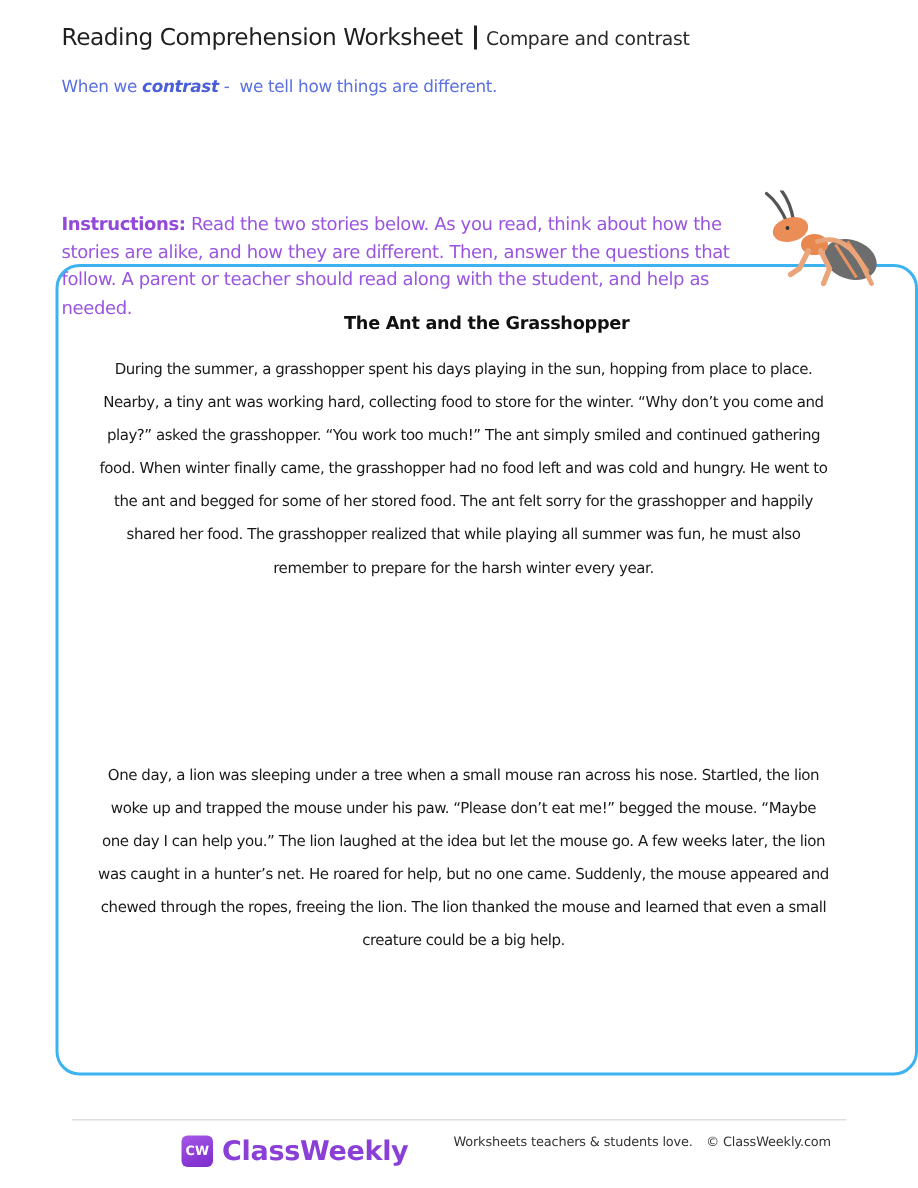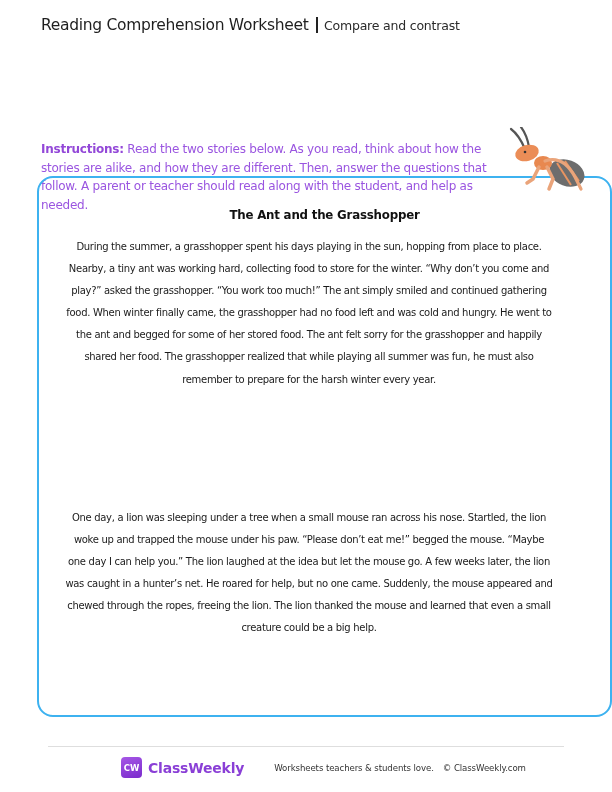--- a/index.html
+++ b/index.html
@@ -12,37 +12,38 @@
     .defs { position: absolute; left: 41px; top: 49px; font-size: 11.2px; color: #5a6fe0; line-height: 17px; letter-spacing: -0.2px; }
     .defs b { font-style: italic; font-weight: bold; color: #4a5ed8; }
     .instr { position: absolute; left: 41px; top: 96px; width: 470px; font-size: 12px; line-height: 18.5px; color: #9a55e0; letter-spacing: -0.25px; margin-top: 44px; }
     .instr .lbl { font-weight: bold; color: #9348d8; }
     .box { position: absolute; left: 37px; top: 176px; width: 535px; height: 537px;
            border: 2.5px solid #3db2f0; border-radius: 16px; padding-left: 36px; }
     .story-title { position: absolute; left: 0; width: 100%; text-align: center; font-size: 11.8px; font-weight: bold; color: #111; letter-spacing: -0.2px; }
     .story-body { position: absolute; left: 25px; width: 490px; font-size: 10px; line-height: 22.1px; color: #1a1a1a; letter-spacing: -0.3px; text-align: center; }
     .ant { position: absolute; left: 505px; top: 127px; width: 82px; height: 68px; }
     .footer-line { position: absolute; left: 48px; top: 746px; width: 516px; height: 1px; background: #dedede; }
-    .footer { position: absolute; left: 121px; top: 757px; display: flex; align-items: center; white-space: nowrap; }
+    .footer { position: absolute; left: 121px; top: 757px; display: flex; white-space: nowrap; }
     .logo-box { width: 21px; height: 21px; border-radius: 4px; background: linear-gradient(160deg, #a657e6, #7a2bcc);
                 color: #fff; font-size: 8.5px; font-weight: bold; display: flex; align-items: center; justify-content: center; }
-    .logo-text { font-size: 14px; font-weight: bold; color: #8a3fd6; margin-left: 6px; letter-spacing: -0.2px; }
+    .logo-text { font-size: 18px; font-weight: bold; color: #8a3fd6; margin-left: 6px; letter-spacing: -0.2px; }
     .tagline { font-size: 8.6px; color: #333; margin-left: 30px; letter-spacing: -0.1px; }
     .copy { font-size: 8.6px; color: #333; margin-left: 9px; letter-spacing: -0.1px; }
   </style>
 </head>
 <body>
 
 <div class="header">
   <span class="title">Reading Comprehension Worksheet</span>
   <span class="sep"></span>
   <span class="subtitle">Compare and contrast</span>
 </div>
 
 <div class="defs">
+  <div><span>When we </span><b>contrast</b><span style="white-space:pre"> -  we tell how things are different.</span></div>
 </div>
 
 <div class="instr">
   <span class="lbl">Instructions:</span><span> Read the two stories below. As you read, think about how the stories are alike, and how they are different. Then, answer the questions that follow. A parent or teacher should read along with the student, and help as needed.</span>
 </div>
 
 <div class="box">
   <div class="story-title" style="top:30px">The Ant and the Grasshopper</div>
   <div class="story-body" style="top:58px">During the summer, a grasshopper spent his days playing in the sun, hopping from place to place. Nearby, a tiny ant was working hard, collecting food to store for the winter. “Why don’t you come and play?” asked the grasshopper. “You work too much!” The ant simply smiled and continued gathering food. When winter finally came, the grasshopper had no food left and was cold and hungry. He went to the ant and begged for some of her stored food. The ant felt sorry for the grasshopper and happily shared her food. The grasshopper realized that while playing all summer was fun, he must also remember to prepare for the harsh winter every year.</div>
   <div class="story-body" style="top:329px">One day, a lion was sleeping under a tree when a small mouse ran across his nose. Startled, the lion woke up and trapped the mouse under his paw. “Please don’t eat me!” begged the mouse. “Maybe one day I can help you.” The lion laughed at the idea but let the mouse go. A few weeks later, the lion was caught in a hunter’s net. He roared for help, but no one came. Suddenly, the mouse appeared and chewed through the ropes, freeing the lion. The lion thanked the mouse and learned that even a small creature could be a big help.</div>

